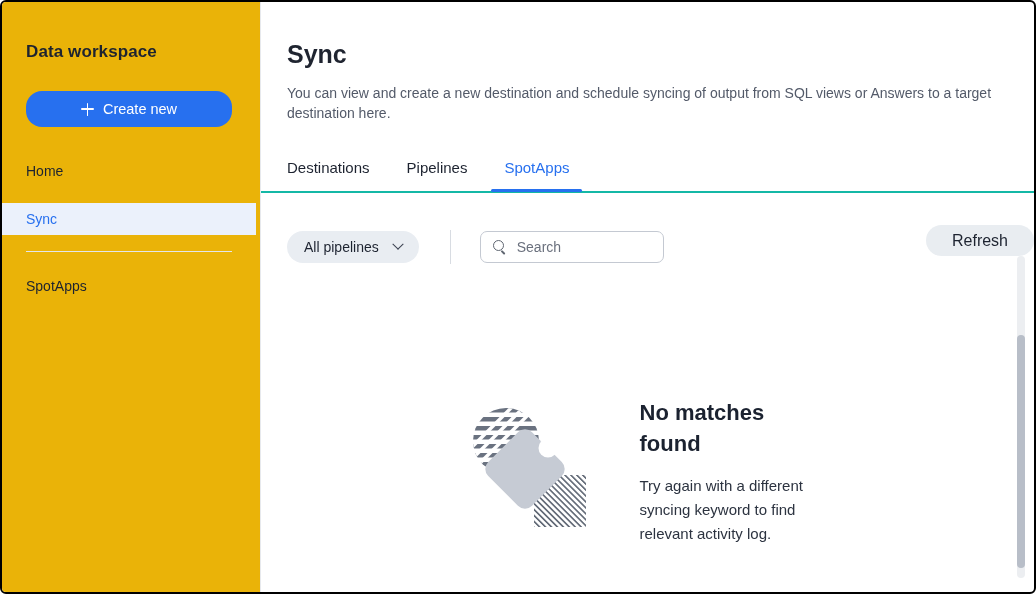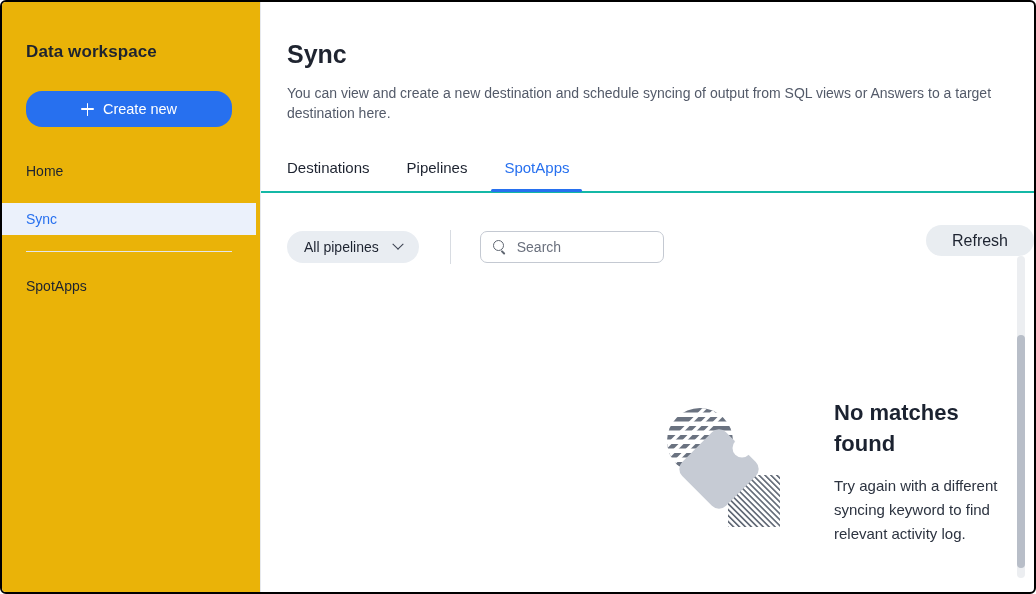--- a/index.html
+++ b/index.html
@@ -118,21 +118,21 @@
     background: #ECEEF1; border-radius: 4px;
   }
   .scroll-thumb {
     position: absolute; left: 0; top: 79px;
     width: 8px; height: 233px;
     background: #B8BEC8; border-radius: 4px;
   }
   
   .empty-state {
     margin-top: 133px;
-    display: flex; justify-content: flex-end; align-items: flex-start; gap: 54px;
+    display: flex; justify-content: center; align-items: flex-start; gap: 54px;
   }
   .empty-text { width: 200px; }
   .empty-title {
     font-size: 22px; font-weight: 700; line-height: 31px;
     color: #1B2230; max-width: 165px;
   }
   .empty-msg {
     margin-top: 15px; font-size: 15px; line-height: 24px;
     color: #2C3340; max-width: 192px;
   }

